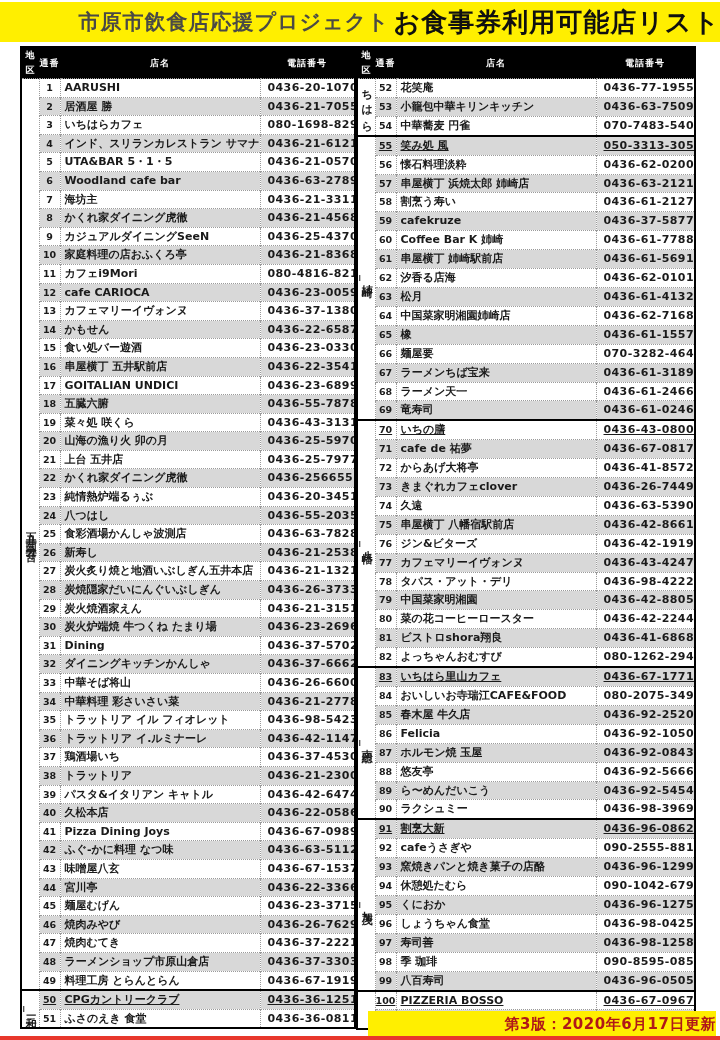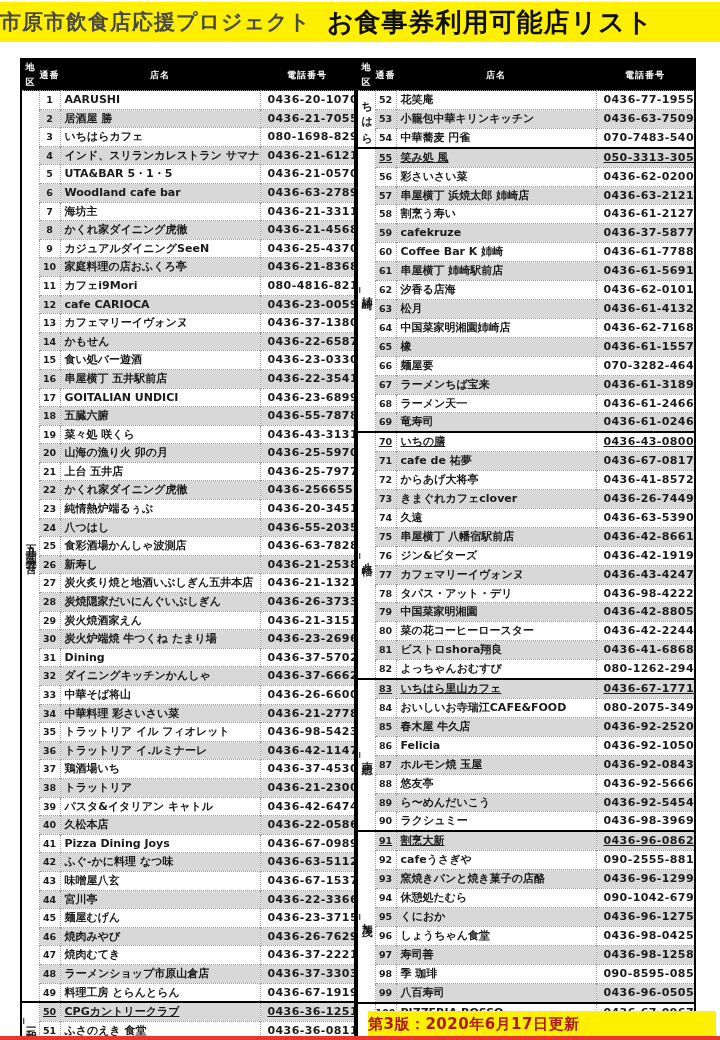--- a/index.html
+++ b/index.html
@@ -11,26 +11,26 @@
   }
   *{box-sizing:border-box;}
   html,body{margin:0;padding:0;}
   body{
     width:720px;height:1040px;position:relative;background:#ffffff;
     font-family:"DejaVu Sans","Liberation Sans",sans-serif;
   }
   .title-band{
     position:absolute;left:0;top:2px;width:720px;height:40px;
     background:var(--band-yellow);
-    display:flex;align-items:center;justify-content:flex-start;gap:16px;
+    display:flex;align-items:center;justify-content:flex-end;gap:4px;
   }
   .project-title{font-size:21px;font-weight:bold;color:#4a4a45;letter-spacing:1px;}
   .list-title{font-size:26px;font-weight:bold;color:#101010;letter-spacing:1px;}
 
-  .tbl{position:absolute;top:58px;}
+  .tbl{position:absolute;top:46px;}
   .tbl-left{left:20px;width:336px;}
   .tbl-right{left:356px;width:340px;}
 
   table{border-collapse:collapse;width:100%;table-layout:fixed;border:2px solid #000;}
   th{
     background:var(--header-black);color:#fff;font-size:9px;font-weight:bold;
     height:15px;line-height:15px;padding:0;border:none;text-align:center;
     letter-spacing:1px;
   }
   td{
@@ -49,22 +49,22 @@
     text-align:center;font-size:11px;letter-spacing:3px;
     border-left:none;line-height:18px;
   }
   td.no{text-align:center;font-size:9.5px;}
   td.name{font-size:11px;padding-left:4px;}
   td.phone{font-size:11px;padding-left:7px;letter-spacing:0.4px;}
 
   .footer-band{
     position:absolute;left:368px;top:1011px;width:348px;height:26px;
     background:var(--band-yellow);
-    display:flex;align-items:center;justify-content:flex-start;
-    padding-right:20px;
+    display:flex;align-items:center;justify-content:flex-end;
+    padding-right:0;
   }
   .version-label{font-size:15px;font-weight:bold;color:var(--footer-text-red);letter-spacing:0.5px;}
   .bottom-strip{
     position:absolute;left:0;top:1036px;width:720px;height:4px;
     background:var(--strip-red);
   }
 </style>
 </head>
 <body>
 
@@ -384,21 +384,21 @@
           <td class="phone">070-7483-5409</td>
         </tr>
         <tr class="alt district-start">
           <td class="district" rowspan="15">姉崎</td>
           <td class="no">55</td>
           <td class="name">笑み処 風</td>
           <td class="phone">050-3313-3056</td>
         </tr>
         <tr>
           <td class="no">56</td>
-          <td class="name">彩さいさい菜</td>
+          <td class="name">懐石料理淡粋</td>
           <td class="phone">0436-62-0200</td>
         </tr>
         <tr class="alt">
           <td class="no">57</td>
           <td class="name">串屋横丁 浜焼太郎 姉崎店</td>
           <td class="phone">0436-63-2121</td>
         </tr>
         <tr>
           <td class="no">58</td>
           <td class="name">割烹う寿い</td>

